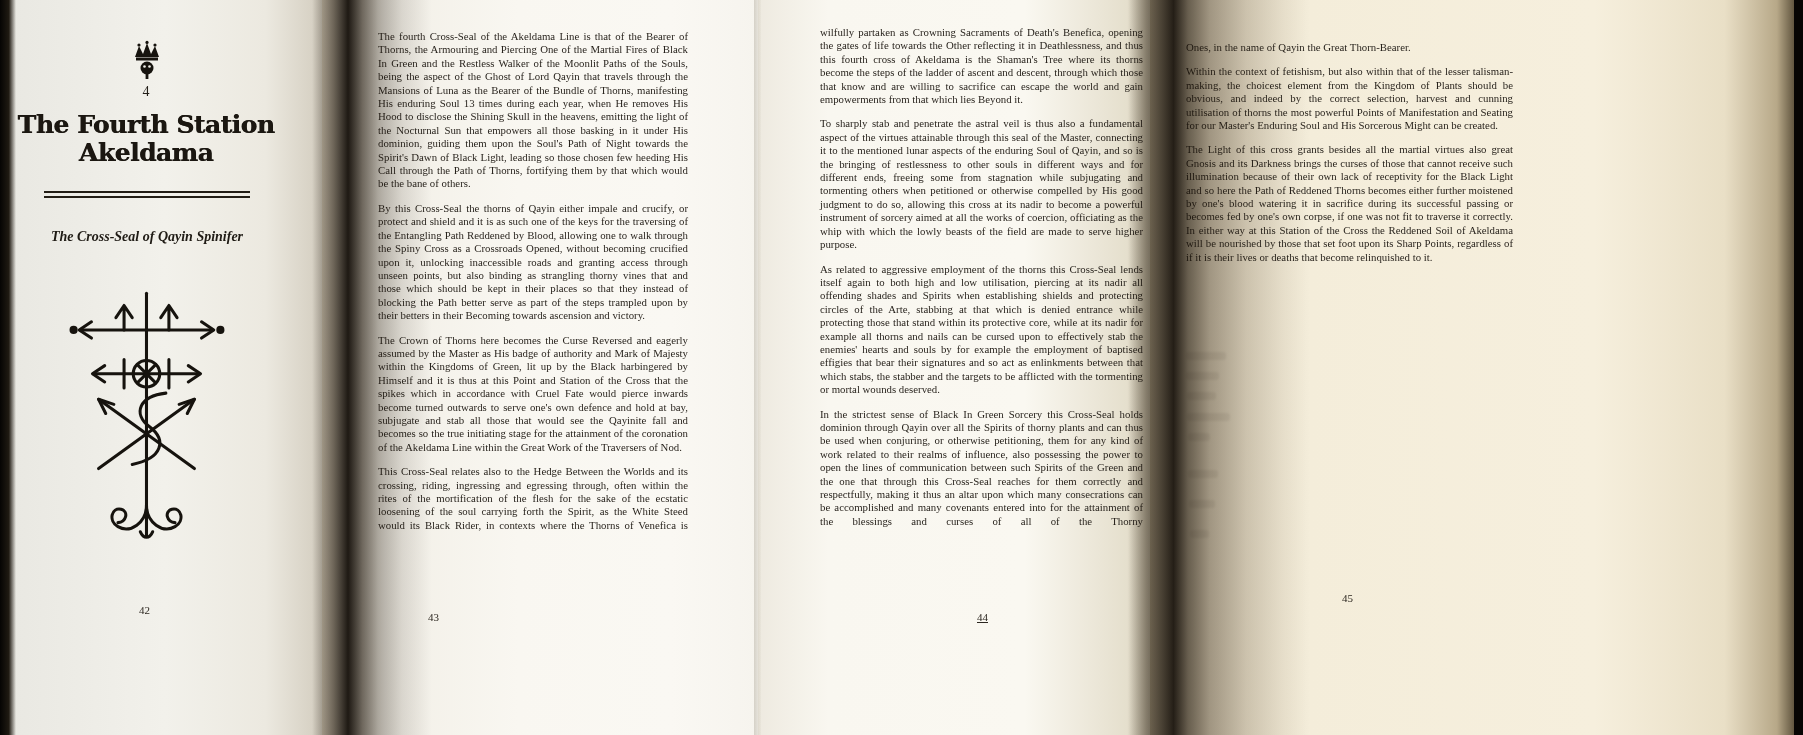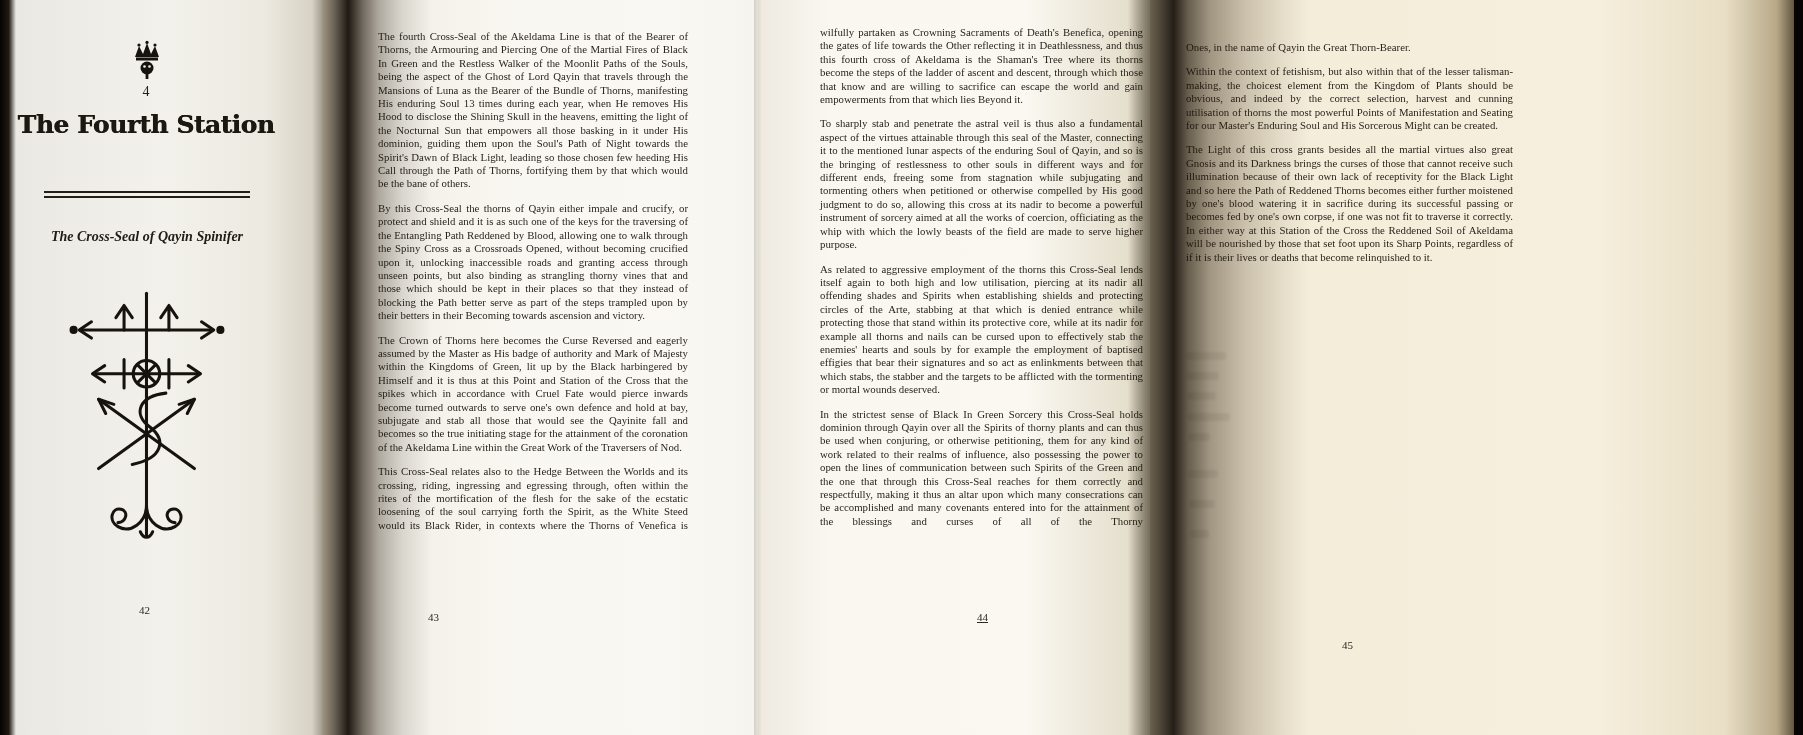--- a/index.html
+++ b/index.html
@@ -51,21 +51,21 @@
   .text-block p:last-child { margin-bottom:0; }
   .continues { text-align-last:justify; }
   .tb-43 { left:378px;  top:30px; width:310px; }
   .tb-44 { left:820px;  top:26px; width:323px; }
   .tb-45 { left:1186px; top:41px; width:327px; }
 
   .page-num { position:absolute; z-index:2; font-size:11px; color:#2c2720; }
   .pn-42 { left:139px;  top:604px; }
   .pn-43 { left:428px;  top:611px; }
   .pn-44 { left:977px;  top:611px;text-decoration:underline; }
-  .pn-45 { left:1342px; top:639px; }
+  .pn-45 { left:1342px; top:592px; }
 
   .ghost { position:absolute; z-index:2; height:8px; background:#4a4237; opacity:0.09;
            filter:blur(1.2px); border-radius:3px; pointer-events:none; }
 
   svg .stk { stroke:#16130e; stroke-width:3; fill:none; stroke-linecap:round; stroke-linejoin:round; }
   svg .fil { fill:#16130e; stroke:none; }
 </style>
 </head>
 <body>
 
@@ -85,20 +85,21 @@
       <rect class="fil" x="8" y="17.5" width="22" height="3"></rect>
       <circle class="fil" cx="19" cy="28" r="6.5"></circle>
       <circle cx="16.5" cy="26.5" r="1.3" fill="#f2f1eb"></circle>
         <circle cx="21.5" cy="26.5" r="1.3" fill="#f2f1eb"></circle>
       <rect class="fil" x="17.6" y="34" width="2.8" height="5"></rect>
     </svg>
   </div>
   <div class="chapter-number">4</div>
   <h1 class="chapter-title">
     <span>The Fourth Station</span>
+    <span>Akeldama</span>
   </h1>
   <div class="title-rule"></div>
   <div class="subtitle">The Cross-Seal of Qayin Spinifer</div>
 
   <div class="sigil">
     <svg viewBox="0 0 155 265" width="158" height="272">
 
       <path class="stk" d="M77,16 V224"></path>
 
       <path class="stk" d="M12,52 H142"></path>

